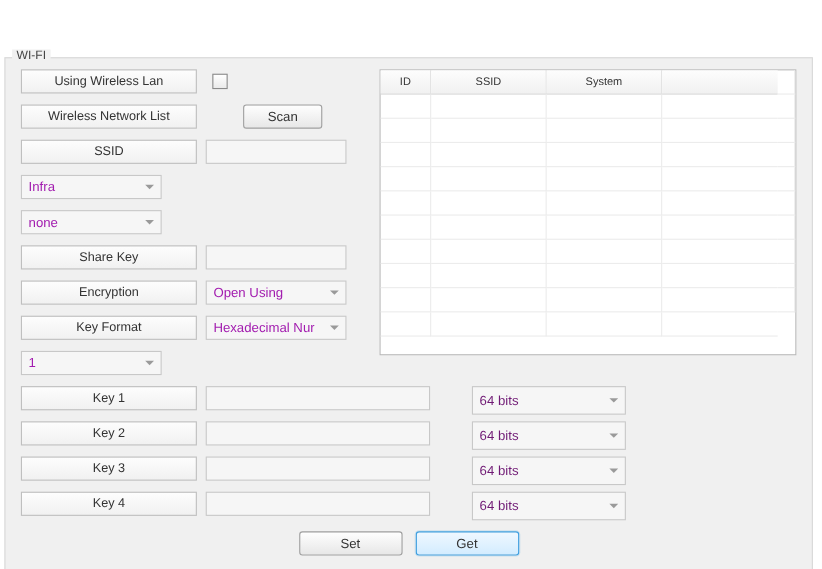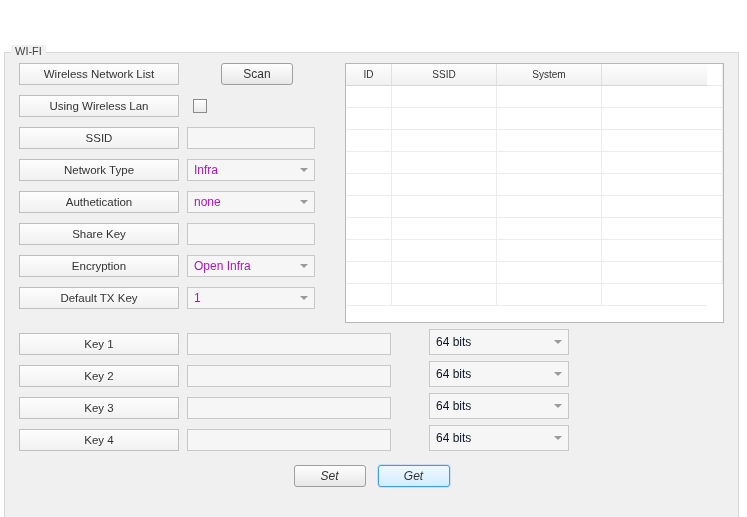--- a/index.html
+++ b/index.html
@@ -93,108 +93,112 @@
     display:flex; align-items:center; justify-content:center;
     font-size: 10px; color: #333;
   }
   .th.last { border-right: none; }
   .td {
     border-right: 1px solid #ececec;
     border-bottom: 1px solid #ececec;
   }
   .td.last { border-right: none; }
   .keys-area { margin-top: 10px; display:flex; flex-direction:column; gap:10px; width: 100%; }
-  .key-row { display:flex; align-items:flex-end; gap:8px; height:22px; }
+  .key-row { display:flex; align-items:flex-start; gap:8px; height:22px; }
   .key-row .row-label { width: 160px; }
   .key-input {
     height:22px; border:1px solid #c8c8c8; background:#f6f6f6; padding:0 5px;
     flex: 0 0 204px; width:204px;
   }
   .key-select {
     height:22px; border:1px solid #c8c8c8; background:#f6f6f6;
     display:flex; align-items:center; justify-content:space-between;
-    padding:12px 6px; font-size:12px; color:#0f172a;
+    padding:12px 6px; font-size:12px; color:#701a75;
     flex: 0 0 140px; width:140px; margin-left: 30px;
   }
   .footer { margin-top: 14px; display:flex; justify-content:center; gap: 12px; }
   .btn {
-    width: 72px; height: 22px;
+    width: 94px; height: 22px;
     border: 1px solid #9f9f9f;
     border-radius: 3px;
     background: linear-gradient(#fefefe,#e7e7e7);
     display:flex; align-items:center; justify-content:center;
-    font-size:12px; color:#333; cursor:default;font-style:italic;
+    font-size:12px; color:#333; cursor:default;
   }
   .btn.active {
     border: 1px solid #3c9ee0;
     background: linear-gradient(#eff8ff,#d3ecff);
     box-shadow: 0 0 0 1px rgba(60,158,224,.2);
   }
 </style>
 </head>
 <body>
 
 <div class="page">
   <div class="fieldset">
     <div class="legend">WI-FI</div>
     <div class="content">
 
       <div class="top-area">
 
         <div class="left-col">
 
           <div class="row">
-            <div class="row-label">Wireless Network List</div>
-            <div class="scan-btn">Scan</div>
-          </div>
-
-          <div class="row">
             <div class="row-label">Using Wireless Lan</div>
             <div class="check-wrap">
               <div class="checkbox"></div>
             </div>
           </div>
 
           <div class="row">
+            <div class="row-label">Wireless Network List</div>
+            <div class="scan-btn">Scan</div>
+          </div>
+
+          <div class="row">
             <div class="row-label">SSID</div>
             <input class="small-input disabled" style="">
           </div>
 
           <div class="row">
-            <div class="row-label">Network Type</div>
             <div class="small-select">
               <span>Infra</span>
               <span class="chev"></span>
             </div>
           </div>
 
           <div class="row">
-            <div class="row-label">Authetication</div>
             <div class="small-select">
               <span>none</span>
               <span class="chev"></span>
             </div>
           </div>
 
           <div class="row">
             <div class="row-label">Share Key</div>
             <input class="small-input disabled" style="">
           </div>
 
           <div class="row">
             <div class="row-label">Encryption</div>
             <div class="small-select">
-              <span>Open Infra</span>
-              <span class="chev"></span>
-            </div>
-          </div>
-
-
-          <div class="row">
-            <div class="row-label">Default TX Key</div>
+              <span>Open Using</span>
+              <span class="chev"></span>
+            </div>
+          </div>
+
+          <div class="row">
+            <div class="row-label">Key Format</div>
+            <div class="small-select">
+              <span style="white-space:nowrap;overflow:hidden;text-overflow:clip;">Hexadecimal Nur</span>
+              <span class="chev"></span>
+            </div>
+          </div>
+
+          <div class="row">
             <div class="small-select">
               <span>1</span>
               <span class="chev"></span>
             </div>
           </div>
 
         </div>
 
         <div class="right-col">
           <div class="table-wrap">

